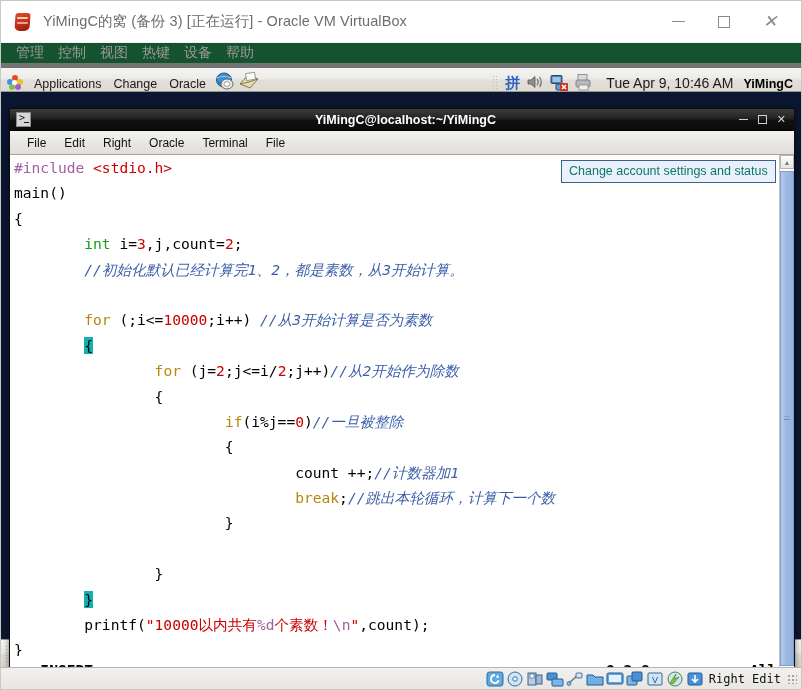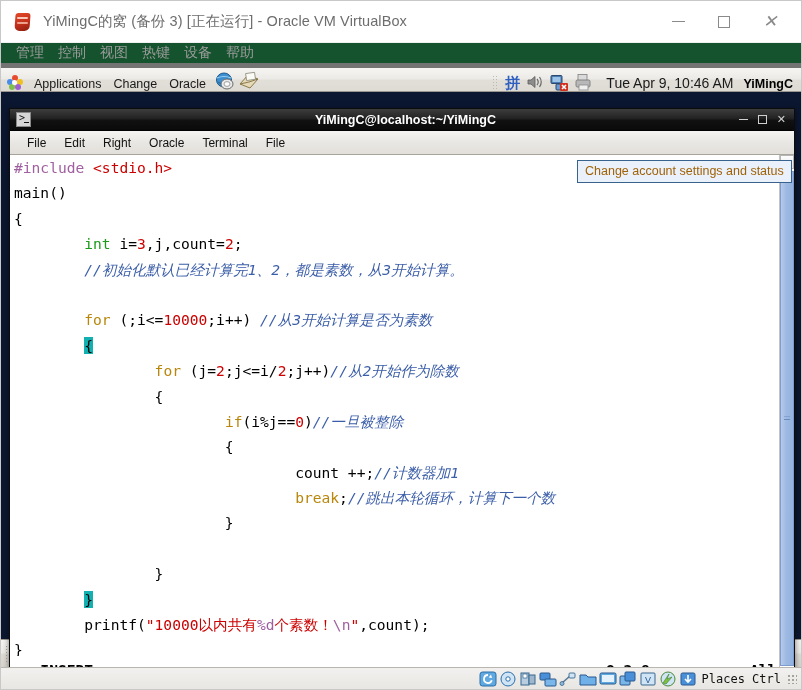--- a/index.html
+++ b/index.html
@@ -114,24 +114,24 @@
     font-size: 15px; font-weight: bold; color: #2f5fc0;
     font-family: "DejaVu Sans", sans-serif;
     margin: 0 4px; line-height: 1;
   }
   .tray-icon { width: 20px; height: 18px; position: relative; margin: 0 2px; flex: 0 0 20px; }
   #gp-clock { font-size: 14px; color: #1a1a1a; margin: 0 10px; white-space: nowrap; }
   #gp-user { font-size: 12.5px; color: #000; font-weight: bold; margin-right: 8px; white-space: nowrap; }
 
   
   #tooltip {
-    position: absolute; left: 576px; top: 92px;
+    position: absolute; left: 560px; top: 92px;
     background: #eaf1fb;
     border: 1px solid #39638f;
-    color: #a16207;
+    color: #0f766e;
     font-size: 12.5px;
     padding: 3px 7px 4px 7px;
     white-space: nowrap;
     z-index: 40;
   }
 
   
   #term-window {
     position: absolute; left: 8px; top: 40px;
     width: 786px; height: 575px;
@@ -548,18 +548,18 @@
           <circle cx="9" cy="8" r="7" fill="#cfe4f5" stroke="#4a8a3a" stroke-width="1"></circle>
           <path d="M4 12 L10 3 L8 8 L13 6 L7 13 Z" fill="#7ec040" stroke="#4a8a3a" stroke-width=".7"></path>
         </svg>
       </span>
       <span class="vsb-ico">
         <svg width="18" height="16" viewBox="0 0 18 16">
           <rect x="2" y="2" width="14" height="12" rx="1.5" fill="#4a90d9" stroke="#28588f" stroke-width="1"></rect>
           <path d="M9 4 L9 10 M6 8 L9 11 L12 8" stroke="#fff" stroke-width="1.6" fill="none"></path>
         </svg>
       </span>
-      <span id="vsb-hostkey">Places Ctrl</span>
+      <span id="vsb-hostkey">Right Edit</span>
       <span id="vsb-grip"></span>
     </div>
 
   </div>
 </div>
 
 </body></html>

